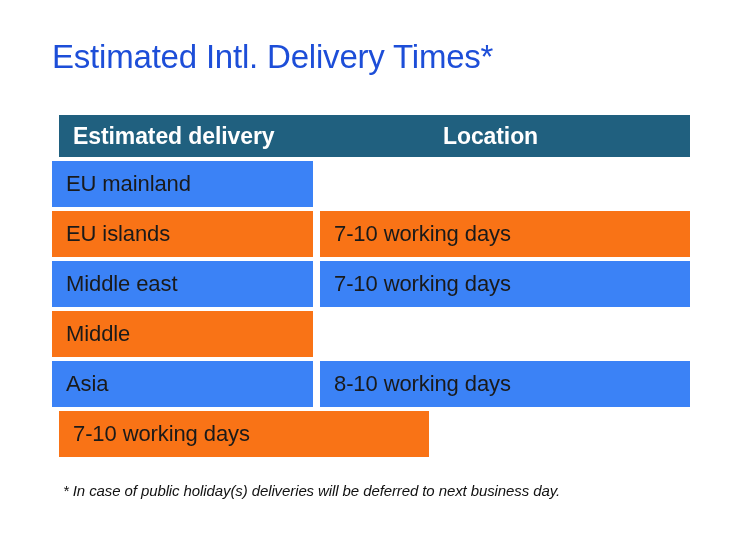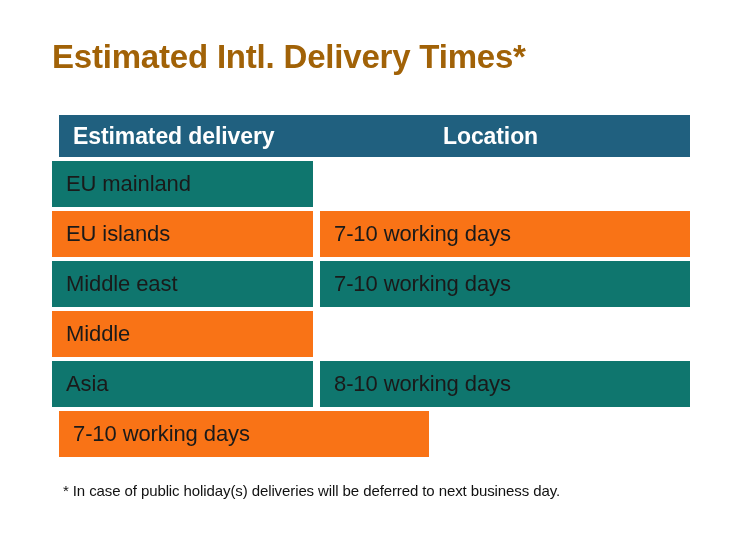--- a/index.html
+++ b/index.html
@@ -23,22 +23,22 @@
     height: 536px;
   }
 
   
   .title {
     position: absolute;
     left: 52px;
     top: 36px;
     font-size: 33px;
     line-height: 42px;
-    font-weight: 700;
-    color: #a16207;
+    font-weight: 400;
+    color: #1d4ed8;
     letter-spacing: -0.2px;
     white-space: nowrap;
   }
 
   
   .table {
     position: absolute;
     left: 52px;
     top: 115px;
     width: 638px;
@@ -71,33 +71,34 @@
   .header-row .cell {
     background: #20607F;
     color: #ffffff;
     font-weight: 700;
     height: 42px;
     font-size: 23px;
   }
 
   
   .body-row .cell { height: 46px; }
-  .body-row.shade-dark  .cell { background: #0f766e; }
+  .body-row.shade-dark  .cell { background: #3b82f6; }
   .body-row.shade-light .cell { background: #f97316; }
 
   
   .footnote {
     position: absolute;
     left: 63px;
     top: 481px;
     font-size: 15px;
     line-height: 20px;
     color: #111111;
     letter-spacing: -0.1px;
     white-space: nowrap;
+    font-style: italic;
   }
 </style>
 </head>
 <body>
 
 <div class="page">
 
   <div class="title">Estimated Intl. Delivery Times*</div>
 
   <div class="table">

